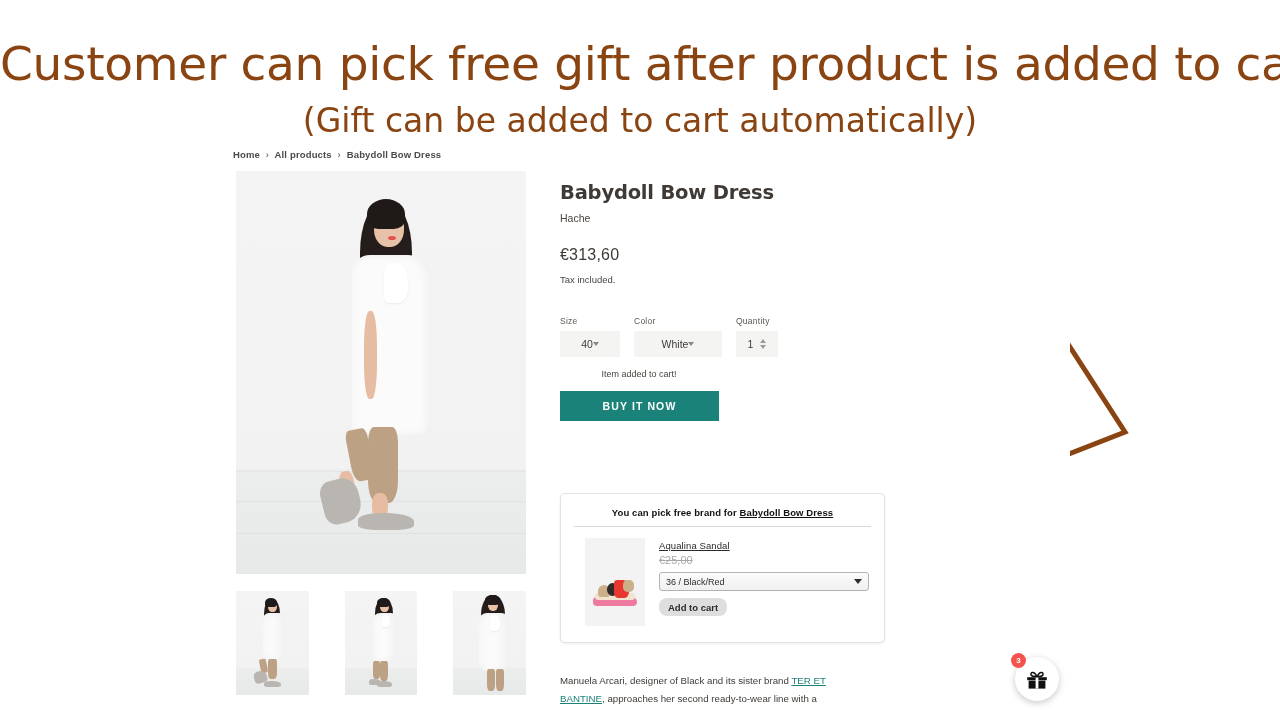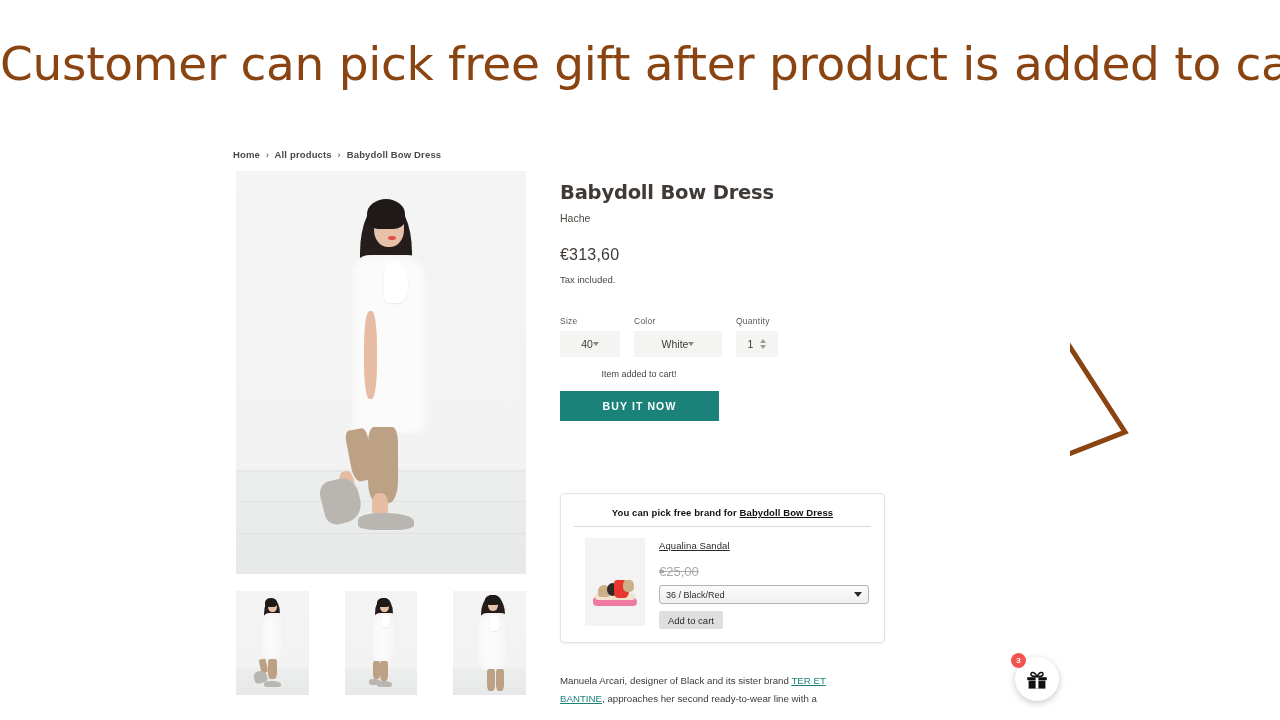--- a/index.html
+++ b/index.html
@@ -194,33 +194,33 @@
   .sandal { position: absolute; left: 8px; top: 40px; width: 44px; height: 28px; }
   .sandal .sole { position: absolute; left: 0; bottom: 0; width: 44px; height: 9px; background: #ef7aa0; border-radius: 9px 12px 10px 10px; }
   .sandal .sole2 { position: absolute; left: 2px; bottom: 6px; width: 40px; height: 7px; background: #f2e3cf; border-radius: 8px; }
   .sandal .strapA { position: absolute; left: 5px; bottom: 9px; width: 12px; height: 12px; background: #cbb089; border-radius: 50% 50% 30% 30%; }
   .sandal .strapB { position: absolute; left: 14px; bottom: 10px; width: 11px; height: 13px; background: #2e2a27; border-radius: 50%; }
   .sandal .strapC { position: absolute; left: 21px; bottom: 8px; width: 15px; height: 18px; background: #e8372f; border-radius: 20% 40% 35% 30%; }
   .sandal .strapD { position: absolute; left: 30px; bottom: 14px; width: 11px; height: 12px; background: #cbb089; border-radius: 40%; }
 
   .gift-meta { padding-top: 2px; }
   .gift-name { font-size: 9.5px; color: #2a2a2a; text-decoration: underline; cursor: pointer; letter-spacing: 0.1px; }
-  .gift-price { font-size: 13px; color: #a8a8a8; text-decoration: line-through; margin-top: 13px; }
+  .gift-price { font-size: 11px; color: #a8a8a8; text-decoration: line-through; margin-top: 3px; }
   .gift-select {
     margin-top: 6px; width: 196px; height: 17px;
     background: linear-gradient(180deg,#fbfbfb 0%, #f0f0f0 100%);
     border: 1px solid #b3b3b3; border-radius: 3px;
     display: flex; align-items: center; justify-content: space-between;
     padding: 0 6px; font-size: 9px; color: #2c2c2c; cursor: pointer;
   }
   .gift-select .sel-caret { width: 0; height: 0; border-left: 4px solid transparent; border-right: 4px solid transparent; border-top: 5px solid #2c2c2c; }
   .gift-addbtn {
     margin-top: 7px; display: inline-flex; align-items: center; justify-content: center;
-    height: 18px; padding: 0 9px; background: #dedede; border: none; border-radius: 2px;
-    font-size: 9.5px; font-weight: normal; color: #2b2b2b; cursor: pointer; text-align: center;
+    height: 18px; padding: 0 9px; background: #dedede; border: none; border-radius: 8px;
+    font-size: 9.5px; font-weight: bold; color: #2b2b2b; cursor: pointer; text-align: center;
   }
 
   
   .desc {
     position: absolute; left: 350px; top: 532px; width: 292px;
     font-size: 9.7px; line-height: 18px; color: #3f3a36;
   }
   .desc a { color: #1a8278; text-decoration: underline; }
 
   
@@ -234,20 +234,21 @@
     position: absolute; left: 0px; top: 0px; width: 15px; height: 15px; border-radius: 50%;
     background: #f4524d; color: #ffffff; font-size: 8px; font-weight: bold;
     display: flex; align-items: center; justify-content: center; z-index: 2;
   }
 </style>
 </head>
 <body>
 
 <div class="annotation-block">
   <div class="ann-title">Customer can pick free gift after product is added to cart</div>
+  <div class="ann-sub">(Gift can be added to cart automatically)</div>
 </div>
 
 <svg class="arrow-svg" viewBox="0 0 300 400">
   <polyline points="100,27 265,282 35,372" fill="none" stroke="#8a4412" stroke-width="5" stroke-linecap="butt" stroke-linejoin="miter"></polyline>
   <polyline points="70,342 33,373 75,385" fill="none" stroke="#8a4412" stroke-width="5" stroke-linecap="butt" stroke-linejoin="miter"></polyline>
 </svg>
 
 <div class="store">
 
   <div class="breadcrumb">

